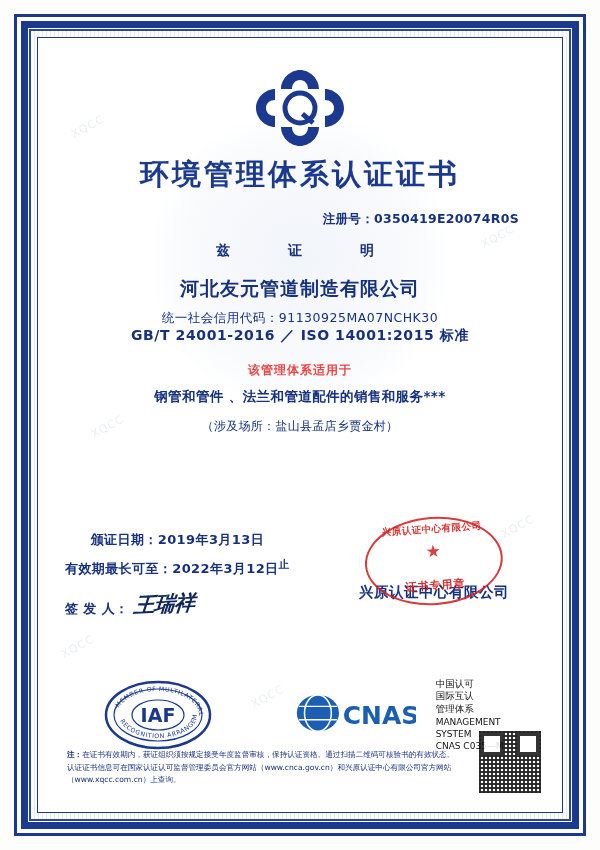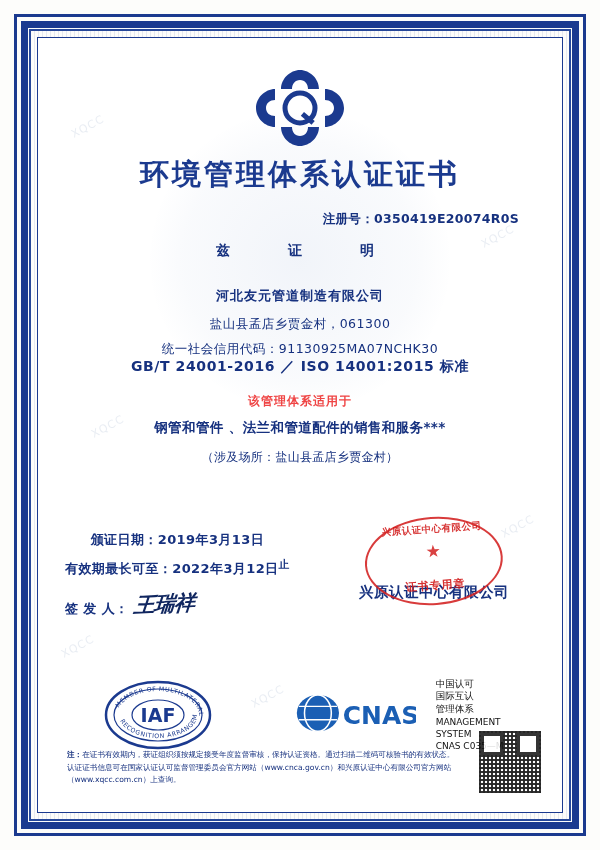--- a/index.html
+++ b/index.html
@@ -118,22 +118,22 @@
 
   .zheng {
     margin-top: 14px;
     font-size: 14px;
     font-weight: bold;
     color: #16317f;
     letter-spacing: 10px;
   }
 
   .company {
-    margin-top: 27px;
-    font-size: 13px;
+    margin-top: 16px;
+    font-size: 19px;
     font-weight: bold;
     color: #16317f;
     letter-spacing: 1px;
   }
 
   .addr {
     margin-top: 11px;
     font-size: 12.5px;
     color: #16317f;
     letter-spacing: 0.5px;
@@ -386,21 +386,20 @@
     <div class="title">环境管理体系认证证书</div>
 
     <div class="regline">
       <span>注册号：</span><span>0350419E20074R0S</span>
     </div>
 
     <div class="zheng">兹　　证　　明</div>
 
     <div class="company">河北友元管道制造有限公司</div>
 
-    <div class="addr">盐山县孟店乡贾金村，061300</div>
 
     <div class="credit">
       <span>统一社会信用代码：</span><span>91130925MA07NCHK30</span>
     </div>
 
     <div class="standard">GB/T 24001-2016 ／ ISO 14001:2015 标准</div>
 
     <div class="scope-lead">该管理体系适用于</div>
     <div class="scope-body">钢管和管件 、法兰和管道配件的销售和服务***</div>
     <div class="scope-site">（涉及场所：盐山县孟店乡贾金村）</div>

